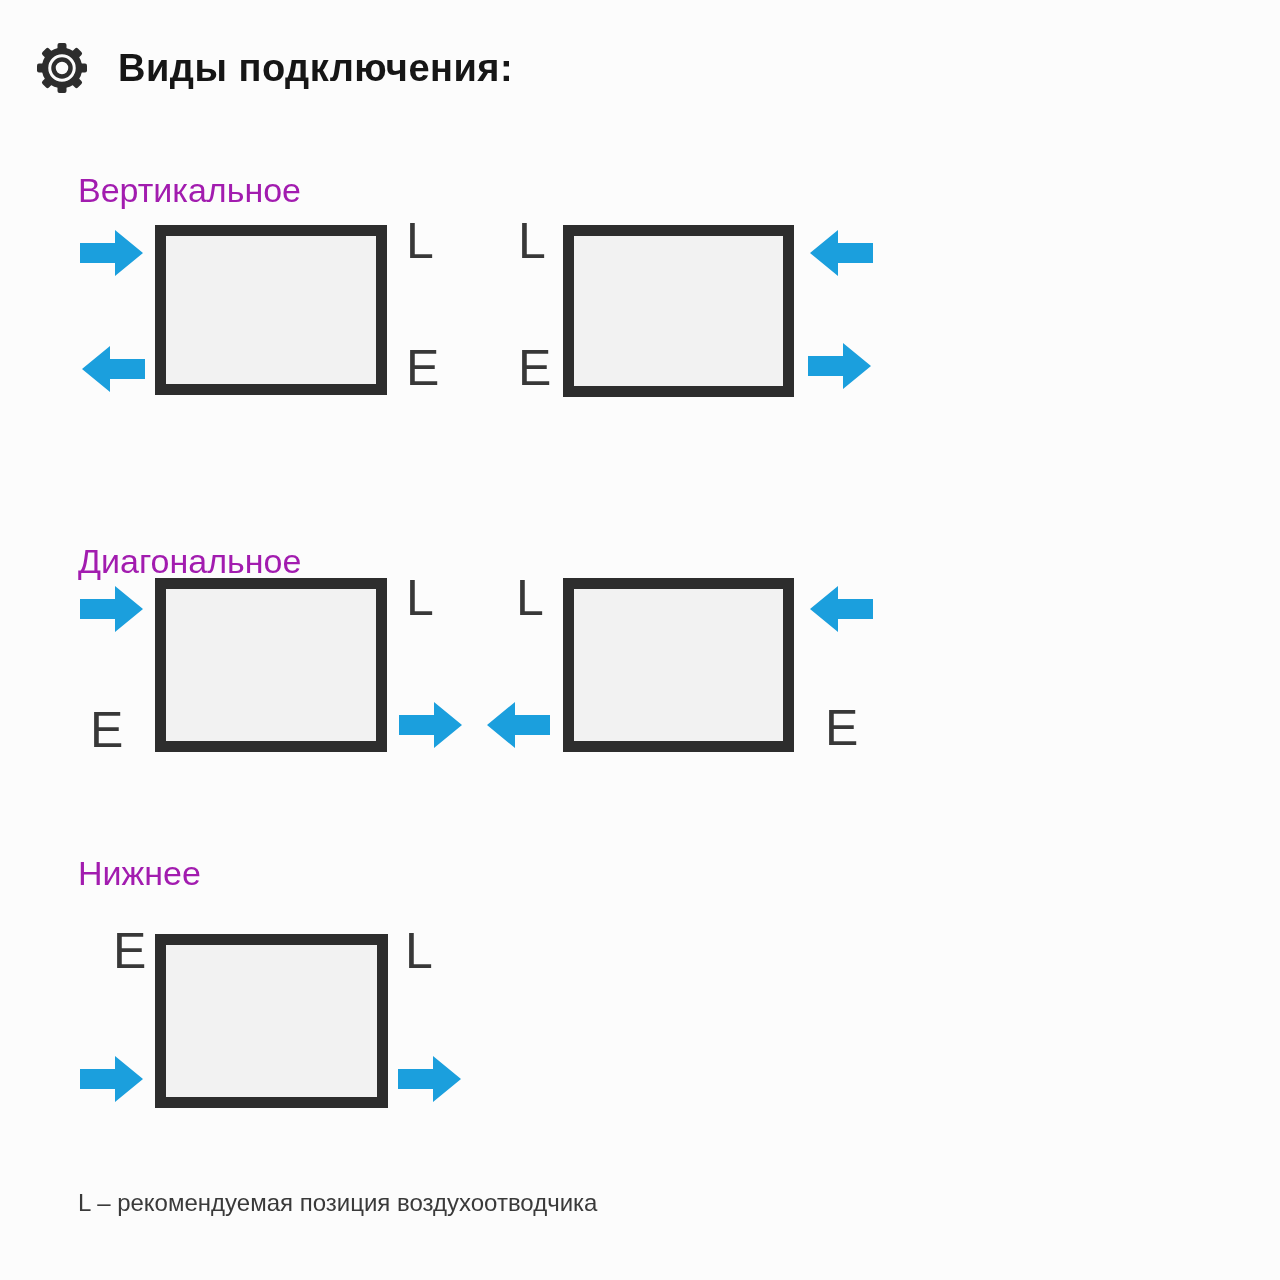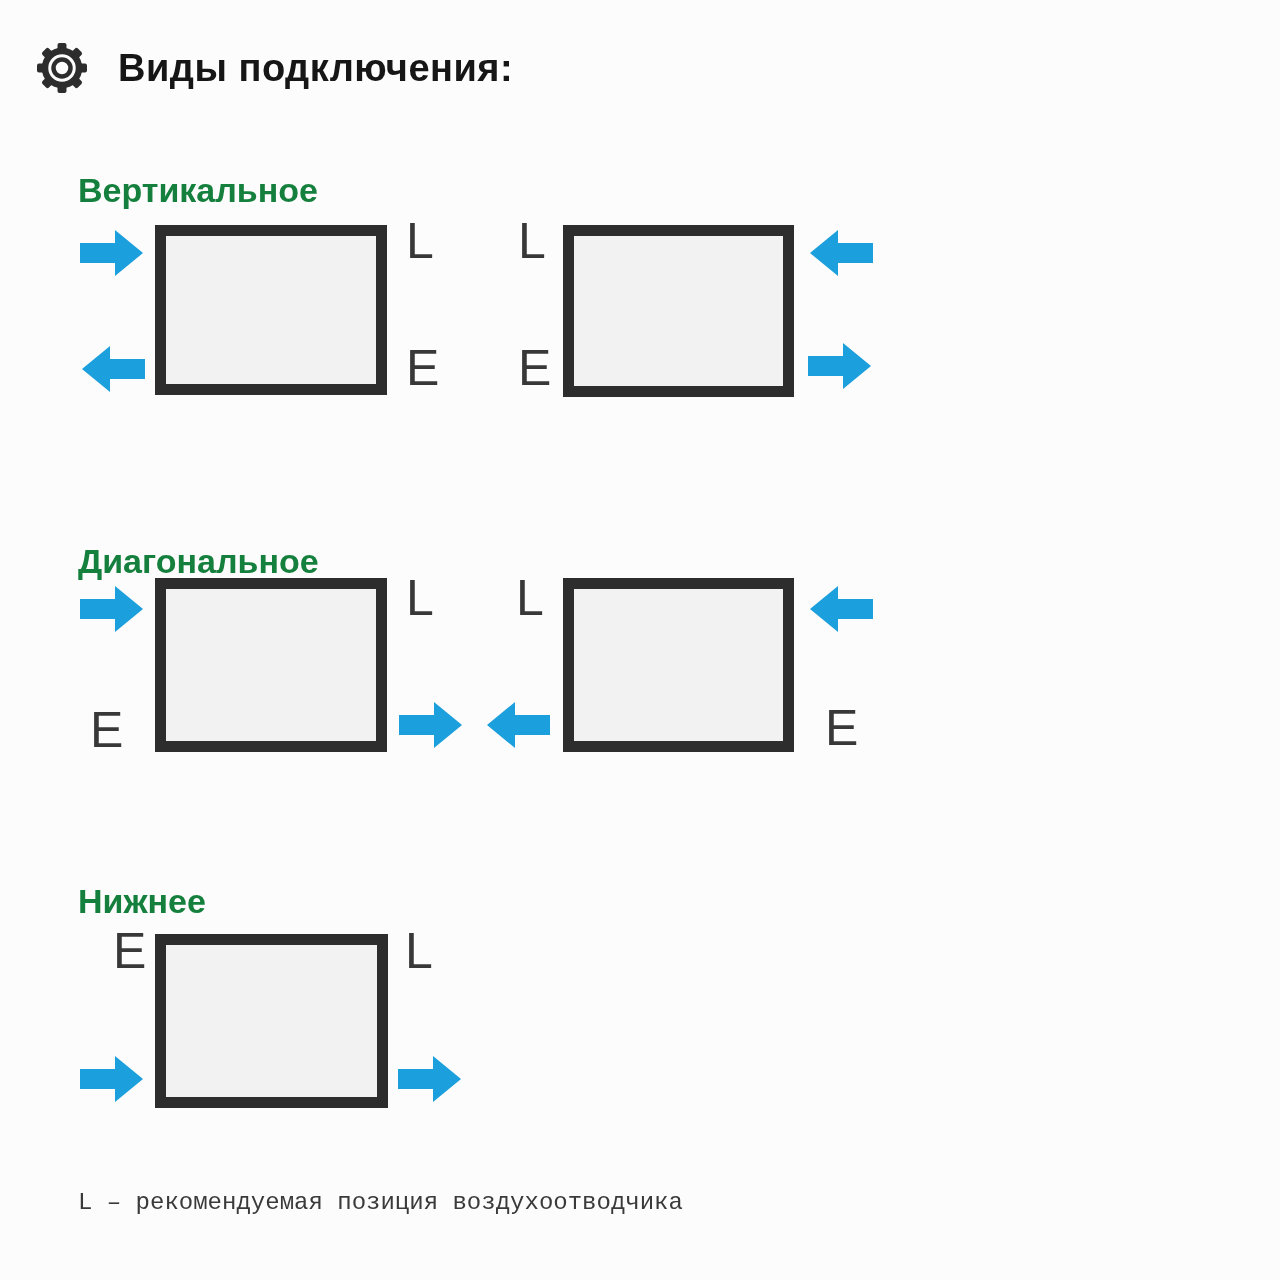--- a/index.html
+++ b/index.html
@@ -12,36 +12,36 @@
     color:#3a3a3a;
   }
   .page-title{
     position:absolute;left:118px;top:47px;
     font-size:38px;font-weight:bold;color:#161616;letter-spacing:0.5px;
   }
   .gear{position:absolute;left:36px;top:42px;width:52px;height:52px;}
   .gear svg{display:block;width:100%;height:100%;}
   .section-title{
     position:absolute;left:78px;
-    font-size:34px;font-weight:700;color:#15803d;
+    font-size:34px;font-weight:400;color:#a21caf;
   }
   .radiator{
     position:absolute;box-sizing:border-box;
     border:11px solid #2d2d2d;background:#f2f2f2;
   }
   .corner-label{
     position:absolute;
     font-size:50px;line-height:50px;font-weight:400;color:#383838;
   }
   .arrow{position:absolute;width:65px;height:50px;}
   .arrow svg{display:block;width:100%;height:100%;}
   .arrow polygon{fill:#1b9fdd;}
   .legend{
     position:absolute;left:78px;top:1186px;
-    font-size:24px;line-height:33px;color:#3a3a3a;font-family:Liberation Mono, monospace;
+    font-size:24px;line-height:33px;color:#3a3a3a;
   }
 </style>
 </head>
 <body>
 
 <div class="gear">
   <svg viewBox="0 0 52 52" aria-hidden="true">
     <g fill="#2d2d2d">
       <rect x="21.5" y="1" width="9" height="9" rx="2"></rect>
       <rect x="21.5" y="1" width="9" height="9" rx="2" transform="rotate(45 26 26)"></rect>
@@ -116,21 +116,21 @@
   </div>
   <div class="corner-label" style="left:825px;top:703px">E</div>
   <div class="arrow" style="left:485px;top:700px">
     <svg viewBox="0 0 65 50">
         <polygon points="65,15 30,15 30,2 2,25 30,48 30,35 65,35"></polygon>
       </svg>
   </div>
 </div>
 
 <div>
-  <div class="section-title" style="top:882px">Нижнее</div>
+  <div class="section-title" style="top:854px">Нижнее</div>
 
   <div class="radiator" style="left:155px;top:934px;width:233px;height:174px"></div>
   <div class="corner-label" style="left:113px;top:926px">E</div>
   <div class="corner-label" style="left:405px;top:926px">L</div>
   <div class="arrow" style="left:80px;top:1054px">
     <svg viewBox="0 0 65 50">
         <polygon points="0,15 35,15 35,2 63,25 35,48 35,35 0,35"></polygon>
       </svg>
   </div>
   <div class="arrow" style="left:398px;top:1054px">

